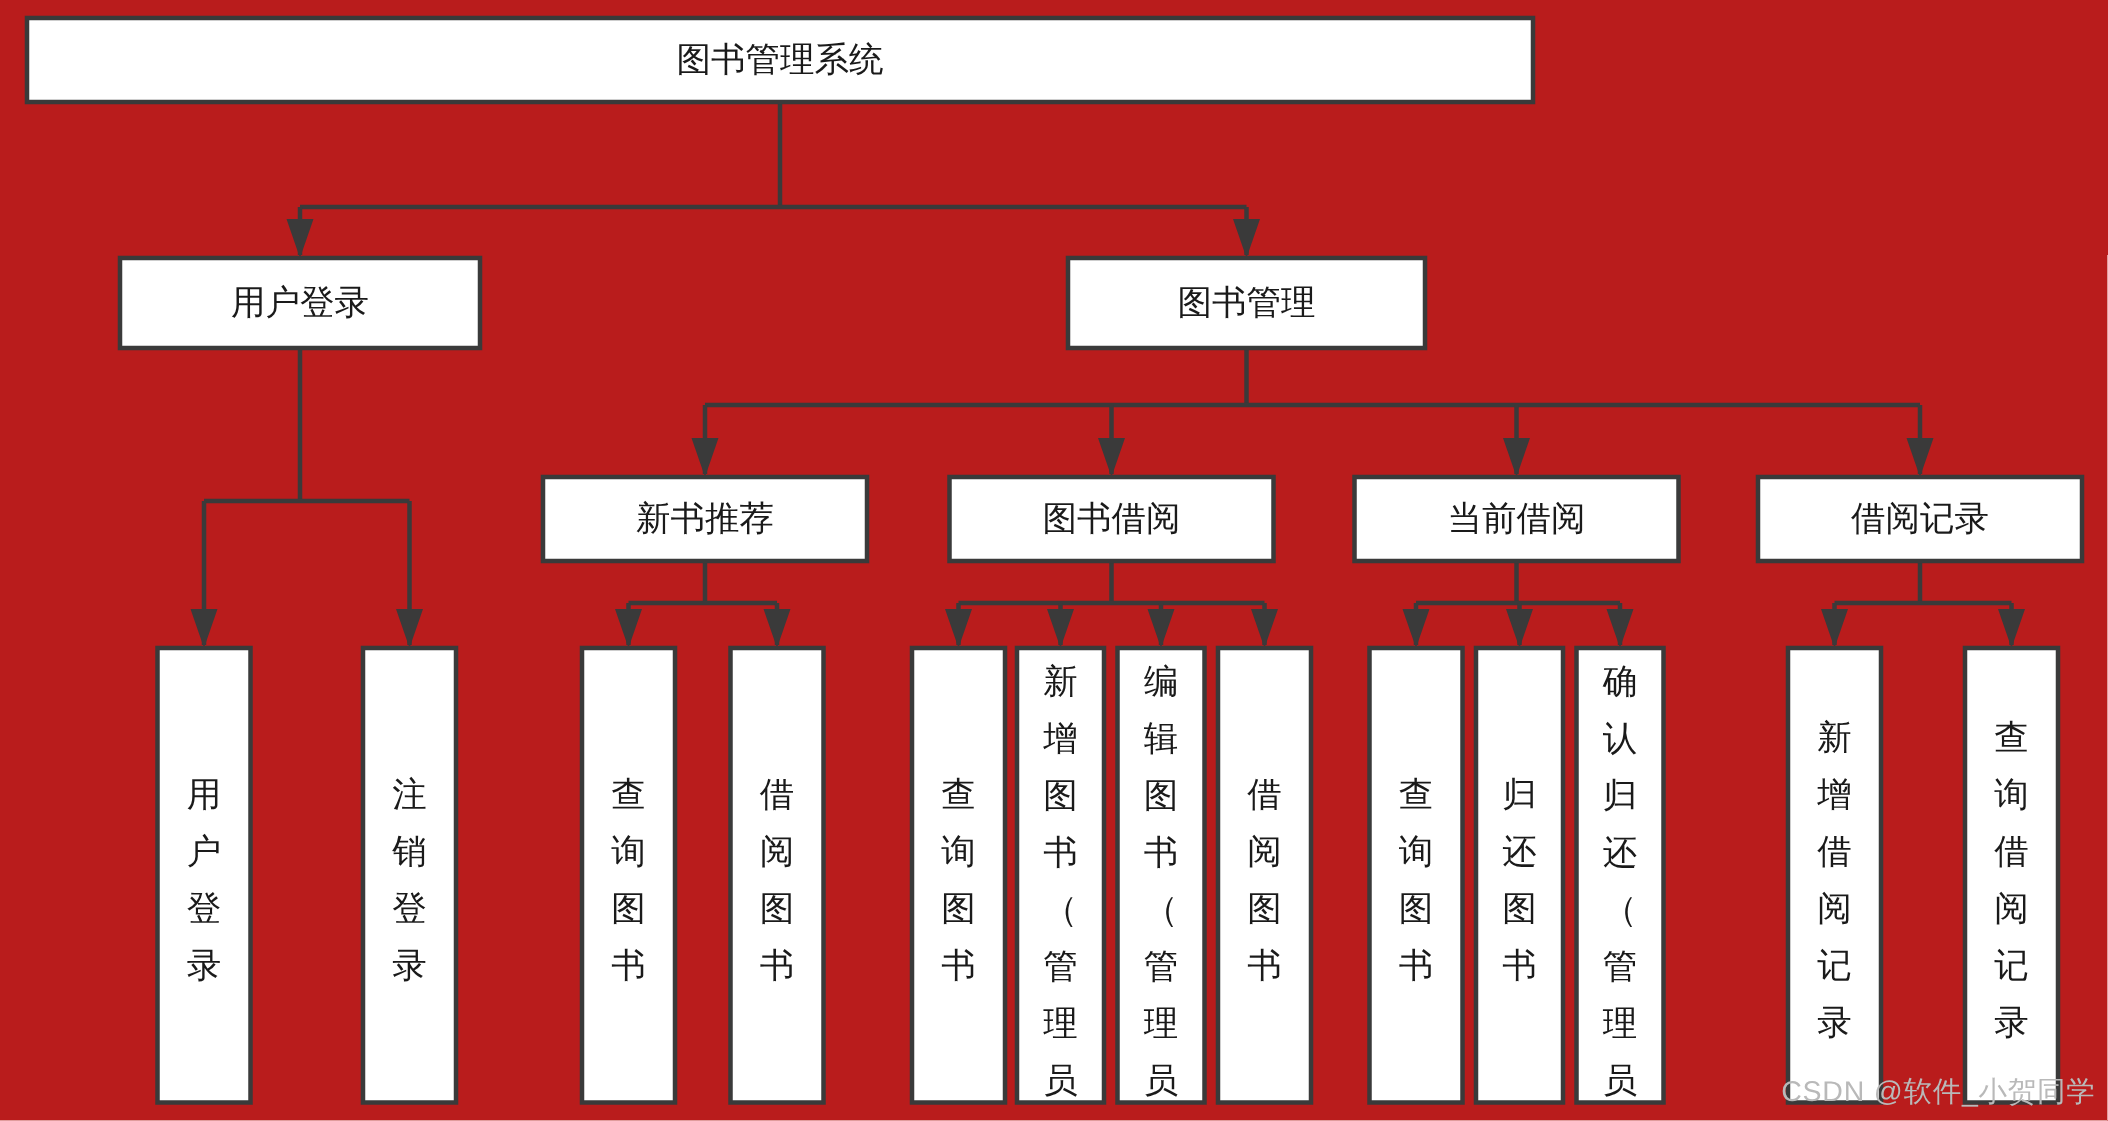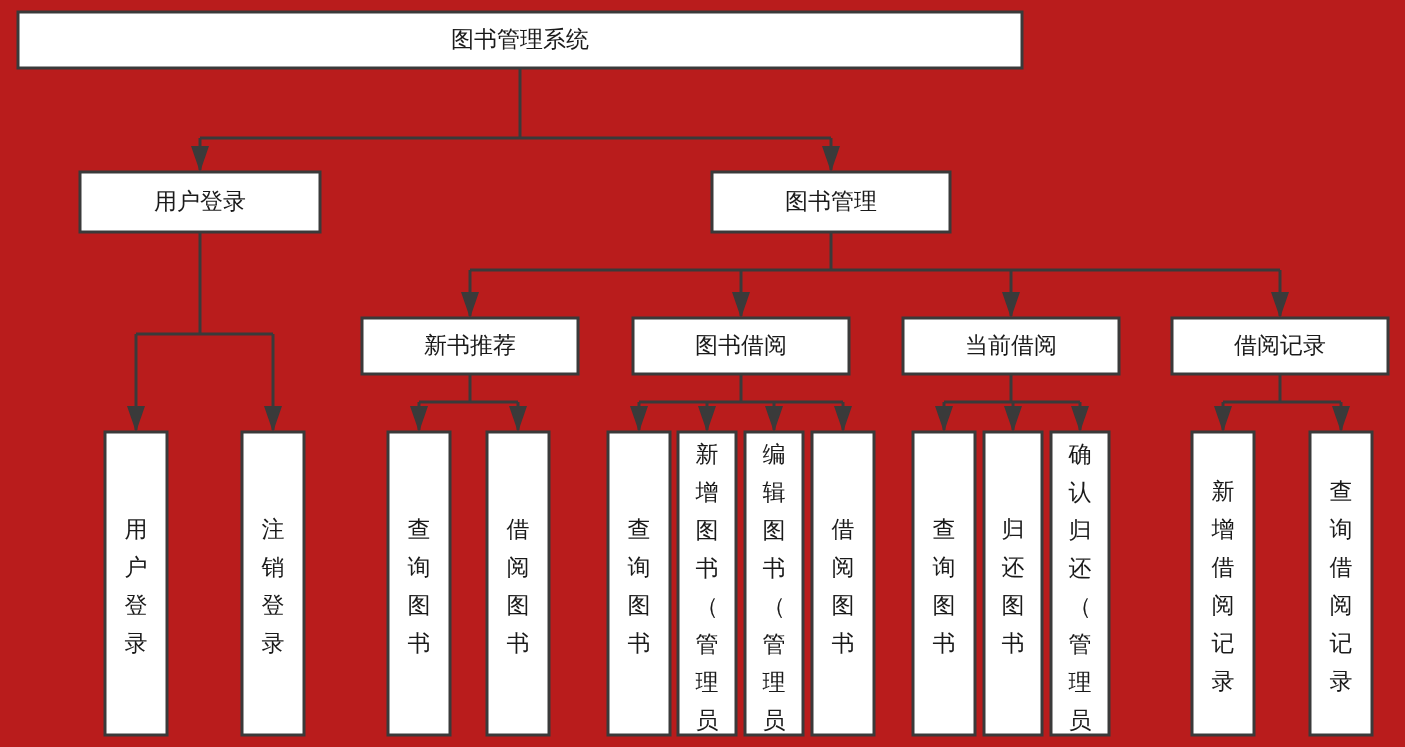--- a/index.html
+++ b/index.html
@@ -199,13 +199,14 @@
         <g>
           <rect x="1192" y="432" width="62" height="303" class="node-box"></rect>
           <text x="1223" y="499.14" class="node-label-v"><tspan x="1223" dy="0">新</tspan><tspan x="1223" dy="38">增</tspan><tspan x="1223" dy="38">借</tspan><tspan x="1223" dy="38">阅</tspan><tspan x="1223" dy="38">记</tspan><tspan x="1223" dy="38">录</tspan></text>
         </g>
         <g>
           <rect x="1310" y="432" width="62" height="303" class="node-box"></rect>
           <text x="1341" y="499.14" class="node-label-v"><tspan x="1341" dy="0">查</tspan><tspan x="1341" dy="38">询</tspan><tspan x="1341" dy="38">借</tspan><tspan x="1341" dy="38">阅</tspan><tspan x="1341" dy="38">记</tspan><tspan x="1341" dy="38">录</tspan></text>
         </g>
       </g>
   </svg>
+  <div class="watermark">CSDN @软件_小贺同学</div>
 </div>
 
 </body></html>

